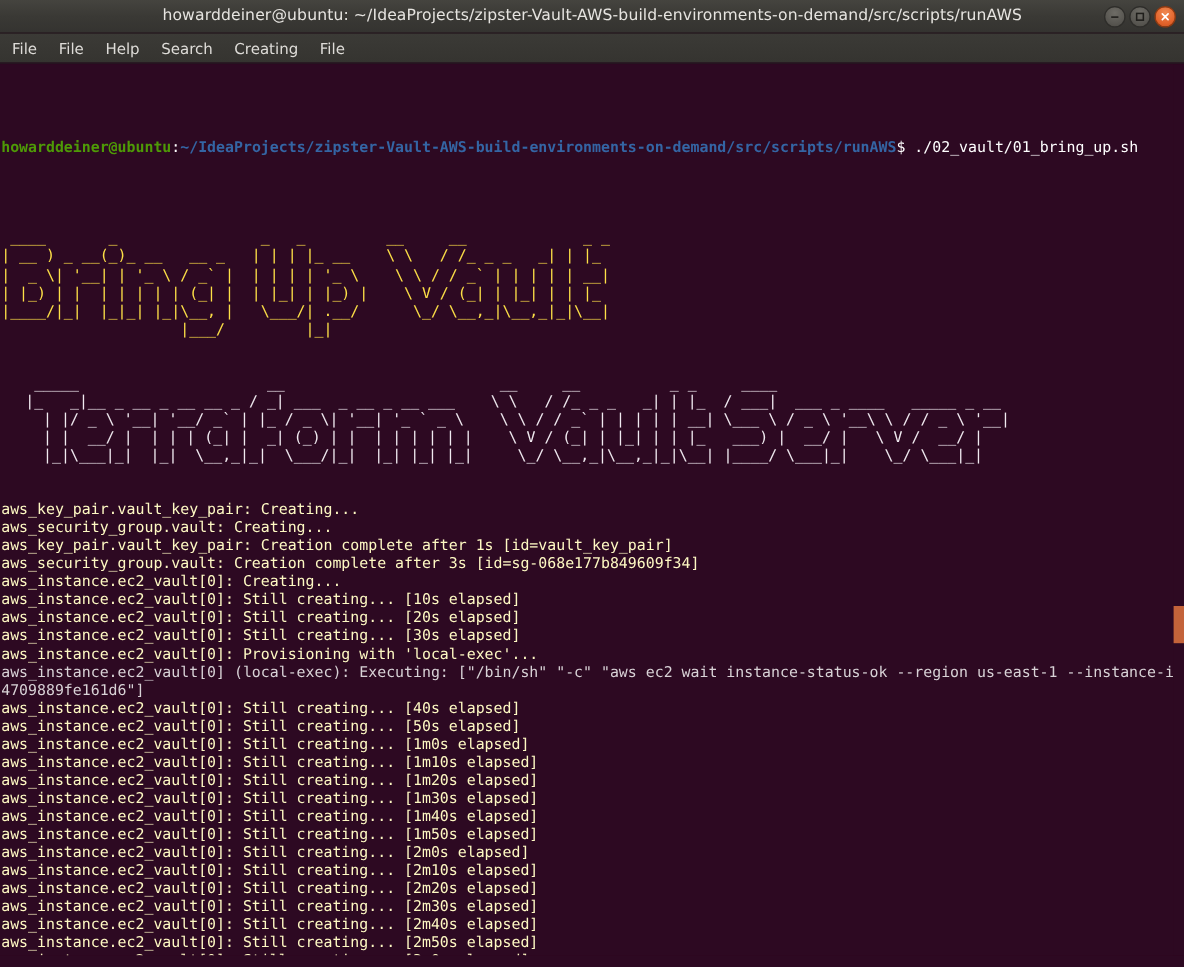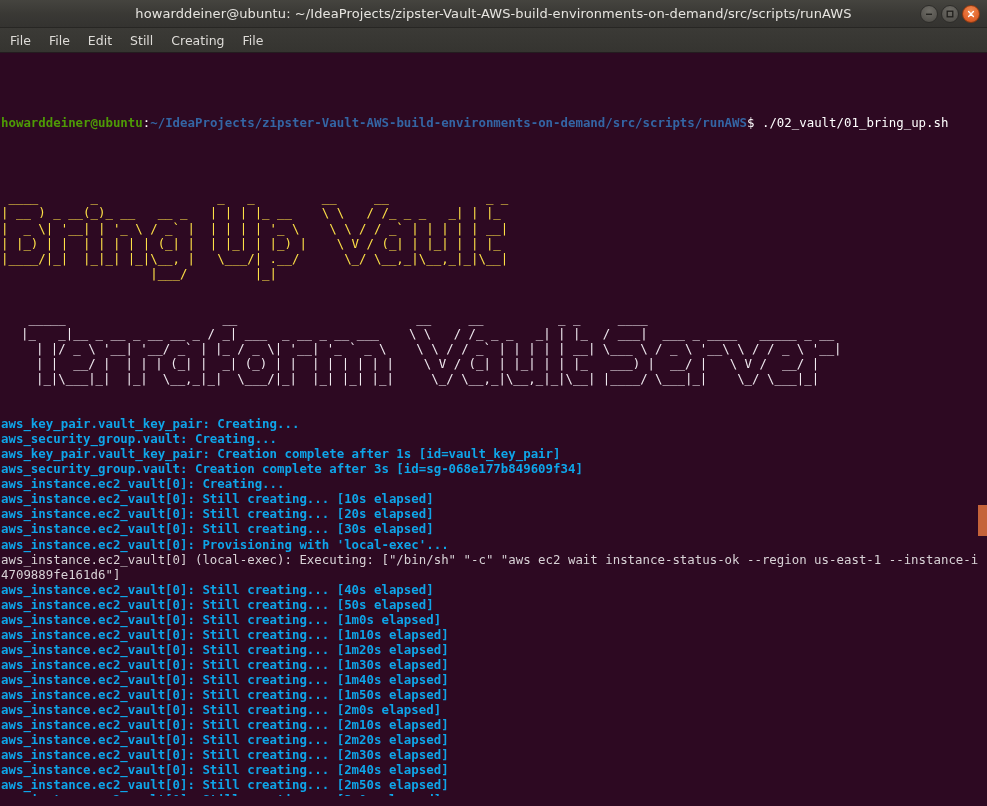--- a/index.html
+++ b/index.html
@@ -73,21 +73,21 @@
     line-height: 15.05px;
     color: #ffffff;
     white-space: pre;
     padding-left: 1px;
     padding-top: 1px;
   }
   .line { white-space: pre; height: 15.05px; }
   .c-green  { color: #4e9a06; font-weight: bold; }
   .c-blue   { color: #3465a4; font-weight: bold; }
   .c-white  { color: #ffffff; }
-  .c-bold   { color: #0ea5e9; font-weight: bold; }
+  .c-bold   { color: #fef9c3; font-weight: normal; }
   .c-plain  { color: #d8d2d6; }
 
   .banner {
     white-space: pre;
     color: #eae6ea;
     font-family: "DejaVu Sans Mono", monospace;
     font-size: 12.4px;
     line-height: 15.05px;
     letter-spacing: 0px;
   }
@@ -127,22 +127,22 @@
         <svg width="10" height="10" viewBox="0 0 10 10">
           <path d="M2.6 2.6 L7.4 7.4 M7.4 2.6 L2.6 7.4" stroke="#ffffff" stroke-width="1.4" stroke-linecap="round"></path>
         </svg>
       </div>
     </div>
   </div>
 
   <div class="menubar">
     <div class="menu-item">File</div>
     <div class="menu-item">File</div>
-    <div class="menu-item">Edit</div>
-    <div class="menu-item">Still</div>
+    <div class="menu-item">Help</div>
+    <div class="menu-item">Search</div>
     <div class="menu-item">Creating</div>
     <div class="menu-item">File</div>
   </div>
 
   <div class="term" style="background: rgb(45, 9, 34);">
     <div class="term-inner">
 
       
       <div class="line"><span class="c-green">howarddeiner@ubuntu</span><span class="c-white">:</span><span class="c-blue">~/IdeaProjects/zipster-Vault-AWS-build-environments-on-demand/src/scripts/runAWS</span><span class="c-white">$</span><span class="c-white"> ./02_vault/01_bring_up.sh</span></div>
 

